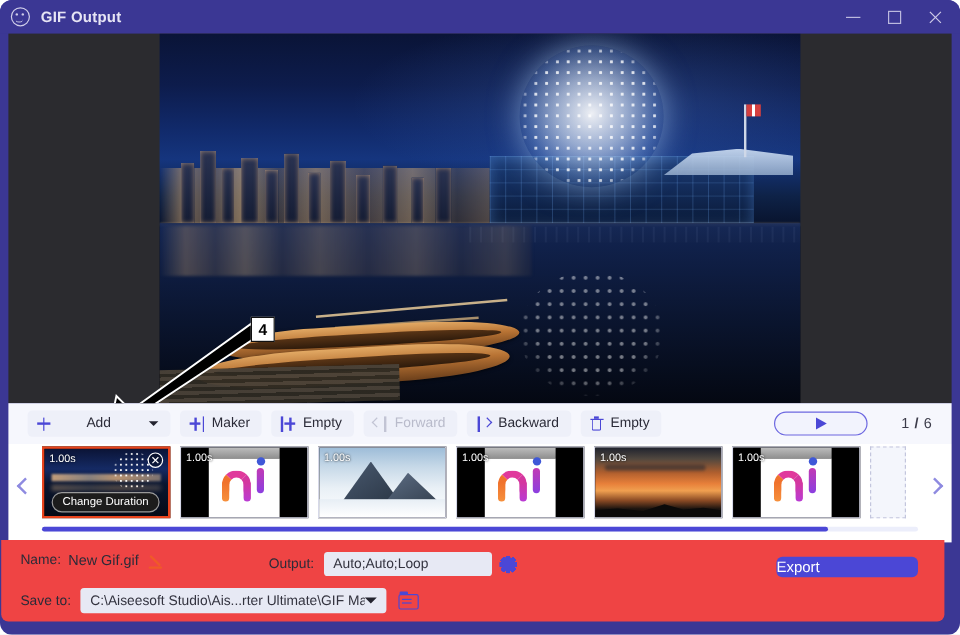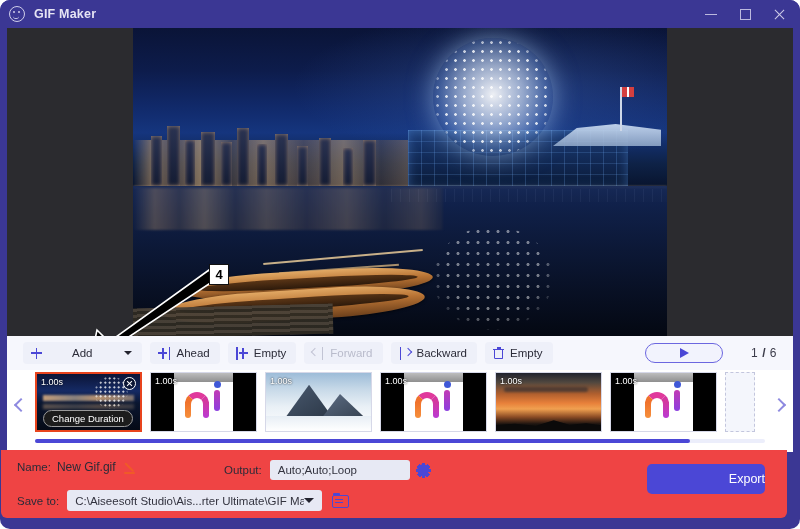--- a/index.html
+++ b/index.html
@@ -532,34 +532,34 @@
   .folderbtn .fl {
     position:absolute; left: 4px; top: 6px; width: 8px; height: 1.4px; background:#4b47d6;
     box-shadow: 0 3px 0 0 #4b47d6;
   }
   .folderbtn .ft {
     position:absolute; left: 2px; top: 0px; width: 7px; height: 2.4px;
     background:#4b47d6; border-radius: 1px 1px 0 0;
   }
   .exportbtn {
     position: absolute; right: 22px; top: 14px;
-    width: 118px; height: 30px;
+    width: 118px; height: 17px;
     background: #4b47d6; border-radius: 5px;
-    display: flex; align-items: center; justify-content: flex-end;
+    display: flex; align-items: center; justify-content: flex-start;
     color: #ffffff; font-size: 12.5px; cursor: pointer;
   }
 </style>
 </head>
 <body>
 
 <div id="app">
 
   <div class="titlebar">
     <div class="app-icon"></div>
-    <div class="app-title">GIF Maker</div>
+    <div class="app-title">GIF Output</div>
     <div class="wincontrols">
       <div class="winbtn wb-min">
           <span></span>
         </div>
       <div class="winbtn wb-max">
           <span></span>
         </div>
       <div class="winbtn wb-close">
           <span></span>
           <span></span>
@@ -615,21 +615,21 @@
     <div class="tbtn">
       <span class="ic ic-plus"></span>
       <span>Add</span>
       <span class="ic-caret"></span>
     </div>
 
     <div class="tbtn">
       <span class="ic ic-aheadL">
           <i class="bar-r"></i>
         </span>
-      <span>Ahead</span>
+      <span>Maker</span>
     </div>
 
     <div class="tbtn">
       <span class="ic ic-behind">
           <i class="bar-l"></i>
         </span>
       <span>Empty</span>
     </div>
 
     <div class="tbtn disabled">

